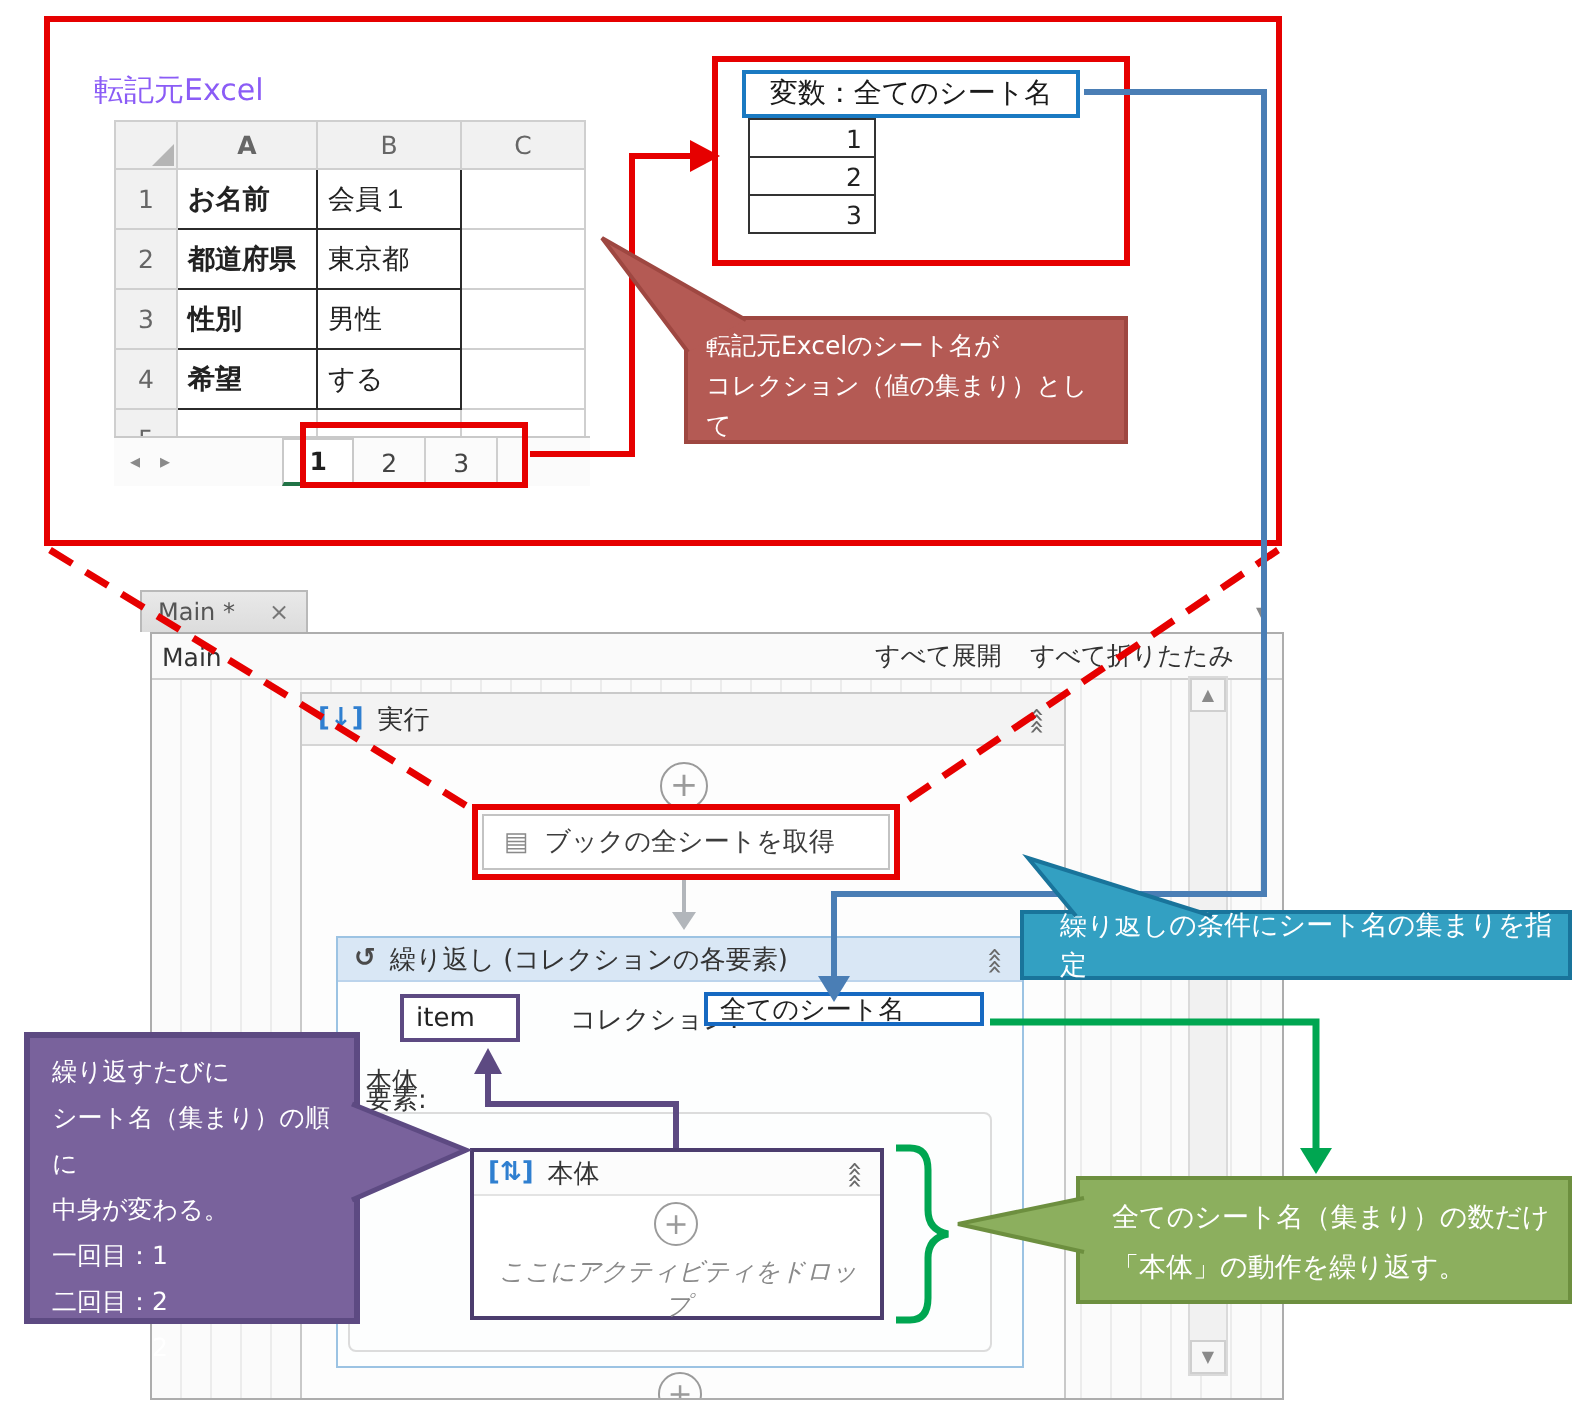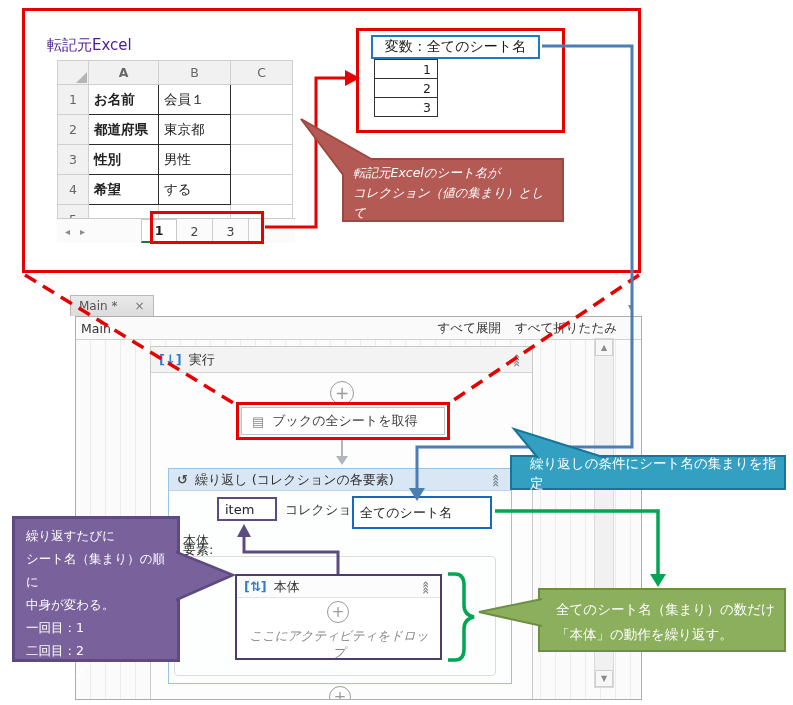--- a/index.html
+++ b/index.html
@@ -5,21 +5,21 @@
   html,body{margin:0;padding:0;background:#fff;}
   *{box-sizing:border-box;}
   .stage{position:relative;width:793px;height:705px;background:#fff;overflow:hidden;
          font-family:"DejaVu Sans","Liberation Sans",sans-serif;color:#222;}
   .abs{position:absolute;}
 
   
   .big-red-box{left:22px;top:8px;width:619px;height:265px;border:3px solid #e60000;}
 
   
-  .excel-label{left:47px;top:36px;font-size:15px;color:#4c1d95;}
+  .excel-label{left:47px;top:36px;font-size:15px;color:#8b5cf6;}
   .excel-wrap{left:57px;top:60px;width:238px;height:158px;overflow:hidden;}
   table.xl{border-collapse:collapse;table-layout:fixed;}
   table.xl td{padding:0 5px;font-size:13.5px;height:30px;border:1px solid #cfcfcf;background:#fff;overflow:hidden;white-space:nowrap;}
   table.xl tr.hdr td{height:24px;background:#f1f1f1;color:#666;text-align:center;font-size:12.5px;}
   table.xl td.rn{background:#f1f1f1;color:#666;text-align:center;width:31px;font-size:12.5px;}
   table.xl td.ca{width:70px;font-weight:bold;}
   table.xl td.cb{width:72px;}
   table.xl td.cc{width:62px;}
   table.xl td.dark{border:1px solid #2b2b2b;}
   .corner{position:relative;}
@@ -35,21 +35,21 @@
   .var-red-box{left:356px;top:28px;width:209px;height:105px;border:3px solid #e60000;}
   .var-title{left:371px;top:35px;width:169px;height:24px;border:2.5px solid #1a7ac2;background:#fff;
              display:flex;align-items:center;justify-content:center;font-size:14px;color:#1a1a1a;}
   .var-table{left:374px;top:59px;width:64px;border-top:1px solid #333;}
   .var-row{height:19px;border:1px solid #333;border-top:none;background:#fff;
            display:flex;align-items:center;justify-content:flex-end;padding-right:6px;font-size:12.5px;}
 
   
   .callout{color:#fff;line-height:20px;}
   .red-callout{left:342px;top:158px;width:222px;height:64px;background:#b45a54;border:2px solid #9e4741;
-               font-size:12.5px;padding:3px 9px;font-style:italic;}
+               font-size:12.5px;padding:3px 9px;}
   .teal-callout{left:510px;top:455px;width:276px;height:35px;background:#33a0c2;border:2px solid #19749b;
                 font-size:13.5px;display:flex;align-items:center;padding-left:18px;}
   .green-callout{left:538px;top:588px;width:248px;height:64px;background:#8caf5e;border:2.5px solid #6d8f3f;
                  font-size:13.5px;padding:7px 0 0 16px;line-height:25px;}
   .purple-callout{left:12px;top:516px;width:168px;height:146px;background:#79629c;border:3px solid #5d4a82;
                   font-size:12.5px;padding:5px 0 0 11px;line-height:23px;}
 
   
   .designer-tab{left:70px;top:295px;height:21px;padding:0 8px;background:linear-gradient(#e9e9e9,#dcdcdc);
                 border:1px solid #b9b9b9;border-bottom:none;display:flex;align-items:center;gap:17px;
@@ -78,21 +78,21 @@
             padding:0 10px;font-size:13px;color:#3c3c3c;}
   .icon-book{color:#8a8a8a;font-size:13px;}
 
   .foreach-box{left:168px;top:468px;width:344px;height:216px;border:1px solid #9cc3e3;background:#fdfefe;}
   .foreach-hdr{height:22px;background:#d9e7f5;border-bottom:1px solid #bcd4ec;display:flex;align-items:center;
                gap:7px;padding:0 8px;font-size:13px;color:#333;}
   .icon-loop{color:#4a4a4a;font-weight:bold;font-size:13px;}
   .fe-label{font-size:13px;color:#333;}
   .item-box{left:217px;top:497px;width:60px;height:24px;border:2.5px solid #5d4a82;background:#fff;
             font-size:13px;color:#222;display:flex;align-items:center;padding-left:6px;}
-  .coll-box{left:352px;top:496px;width:140px;height:33px;border:2.5px solid #1669c1;background:#fff;
+  .coll-box{left:352px;top:496px;width:140px;height:17px;border:2.5px solid #1669c1;background:#fff;
             font-size:13px;color:#222;display:flex;align-items:center;padding-left:6px;}
   .drop-container{left:174px;top:556px;width:322px;height:120px;border:1px solid #dcdcdc;border-radius:4px;}
   .body-box{left:235px;top:574px;width:207px;height:86px;border:2.5px solid #4c3d6e;background:#fff;}
   .body-hdr{height:22px;display:flex;align-items:center;gap:7px;padding:0 7px;background:#fcfcfc;
             border-bottom:1px solid #e3e3e3;font-size:13px;color:#333;}
   .icon-updown{color:#2f7fd0;font-weight:bold;}
   .plus2{left:327px;top:601px;width:22px;height:22px;font-size:15px;}
   .drop-hint{left:244px;top:628px;width:190px;text-align:center;font-size:12.5px;color:#8a8a8a;font-style:italic;}
   .plus3{left:329px;top:686px;width:22px;height:22px;font-size:15px;}
 
@@ -218,21 +218,21 @@
     </div>
 
     <div class="abs foreach-box" style="left:92px;top:128px;">
       <div class="foreach-hdr">
         <span class="icon-loop">↺</span>
         <span>繰り返し (コレクションの各要素)</span>
         <span class="chev">««</span>
       </div>
     </div>
     <div class="abs fe-label" style="left:107px;top:161px;margin-top:40px;">要素:</div>
-    <div class="abs item-box" style="left:141px;top:157px;">
+    <div class="abs item-box" style="left:124px;top:157px;">
       <span>item</span>
     </div>
     <div class="abs fe-label" style="left:209px;top:161px;">コレクション:</div>
     <div class="abs coll-box" style="left:276px;top:156px;">
       <span>全てのシート名</span>
     </div>
     <div class="abs fe-label" style="left:107px;top:192px;">本体</div>
     <div class="abs drop-container" style="left:98px;top:216px;"></div>
 
     <div class="abs body-box" style="left:159px;top:234px;">

